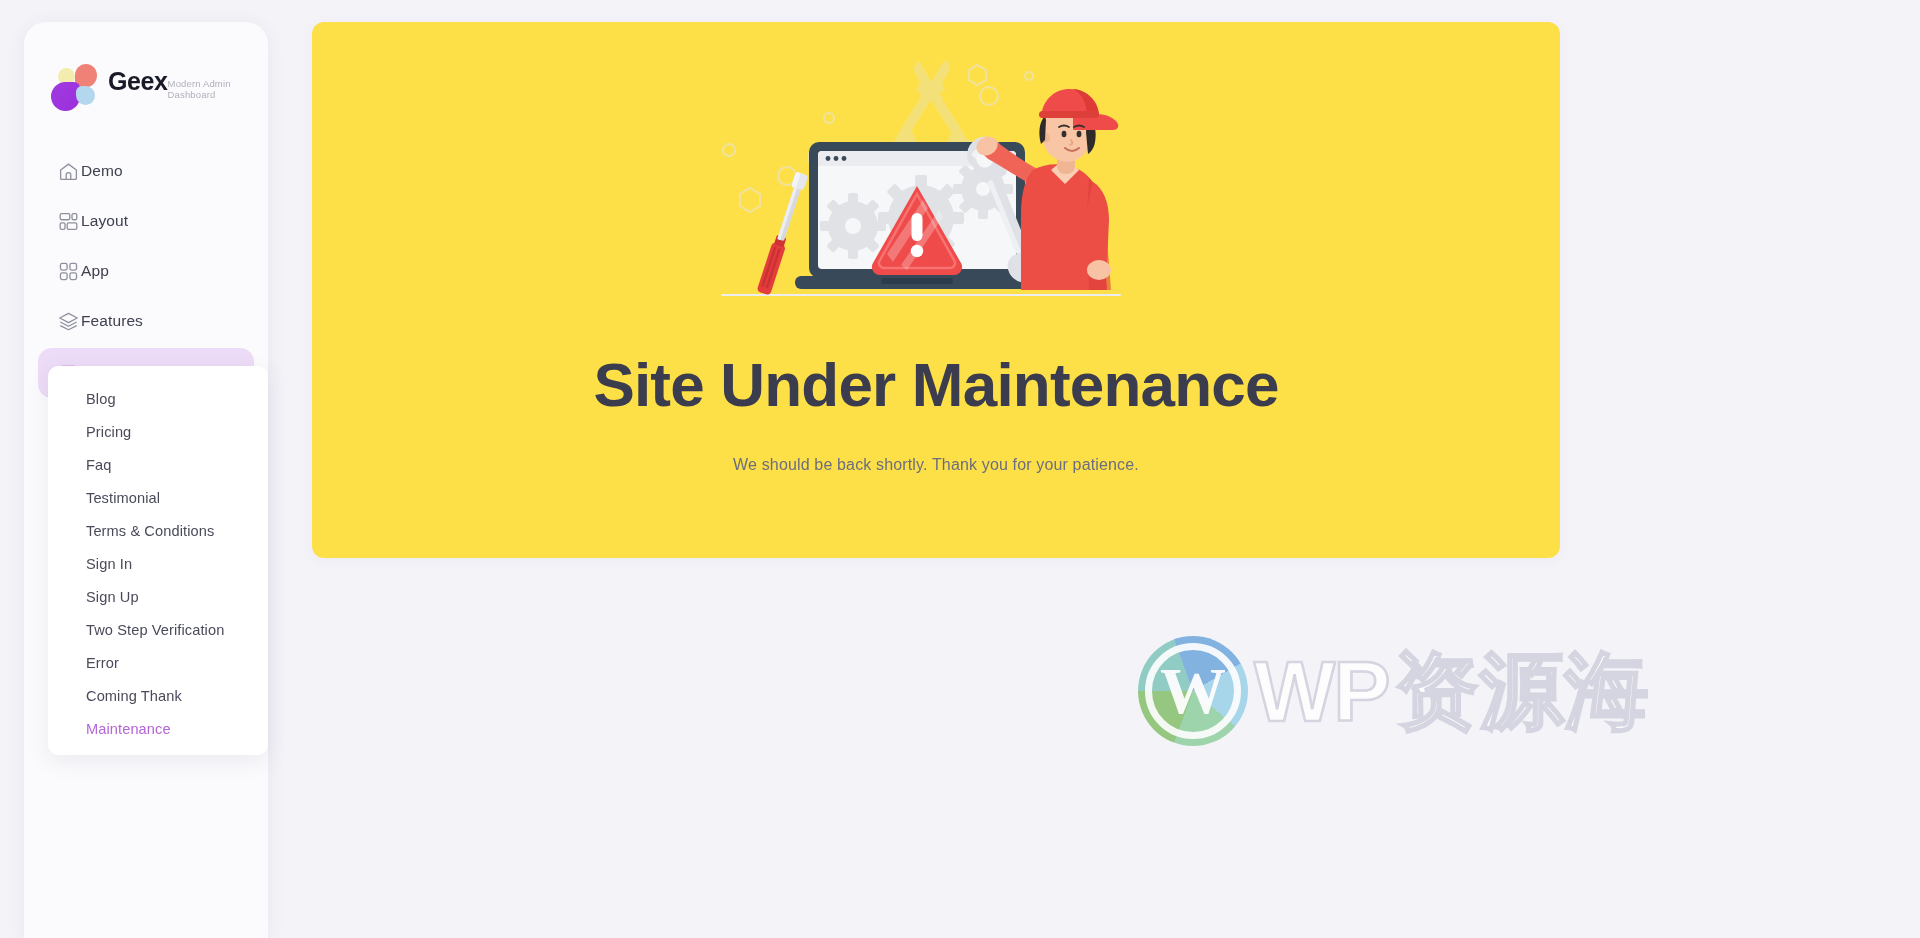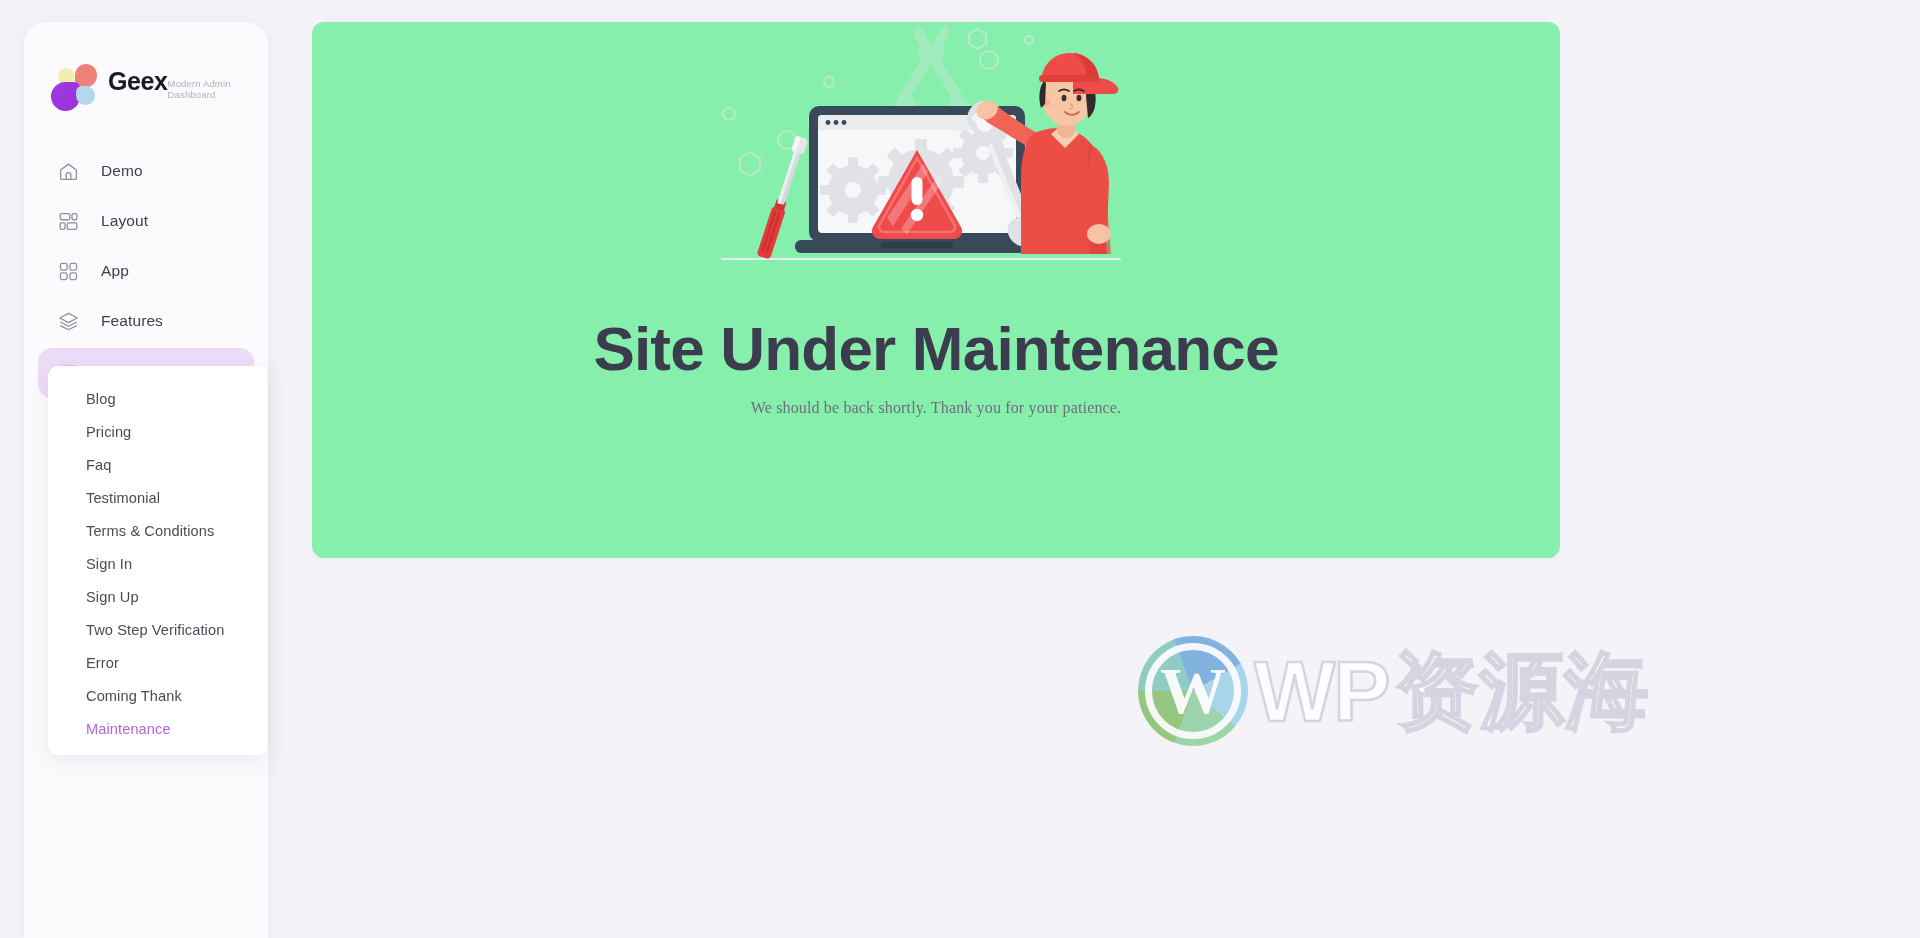--- a/index.html
+++ b/index.html
@@ -53,21 +53,21 @@
     font-size: 25px; font-weight: 700; color: #181a27;
     letter-spacing: -0.4px; line-height: 1.05;
   }
   .brand-tag {
     font-size: 9.5px; color: #b0b0bd; letter-spacing: 0.15px;
     margin-top: 10px;
   }
 
   .nav { margin-top: 30px; padding: 0 18px; }
   .nav-item {
-    display: flex; align-items: center; gap: 22px;
+    display: flex; align-items: center; gap: 2px;
     height: 46px; padding: 0 16px;
     border-radius: 12px; cursor: pointer;
     margin-bottom: 4px;
     position: relative;
     text-align: center;
   }
   .nav-item .label { font-size: 15.5px; color: #3f4050; letter-spacing: 0.1px; }
   .nav-item .ico { width: 21px; height: 21px; flex:0 0 21px; display:flex; align-items:center; justify-content:center; }
   .nav-item .ico svg { display:block; }
   .nav-item.active {
@@ -94,36 +94,36 @@
     padding-left: 38px;
     font-size: 14.6px; color: #4a4b5a;
     cursor: pointer; letter-spacing: 0.1px;
   }
   .submenu-item.active { color: #b565d6; }
 
   
   #main {
     position: absolute; left: 312px; top: 22px;
     width: 1248px; height: 536px;
-    background: #86efac;
+    background: #fde047;
     border-radius: 12px;
     box-shadow: 0 2px 14px rgba(90,80,130,0.045);
     display: flex; flex-direction: column;
     align-items: center; justify-content: flex-start;
+    padding-top: 36px;
   }
   .illus { width: 430px; height: 268px; position: relative; }
   .maint-title {
     font-size: 62px; font-weight: 700; color: #3b3c4e;
     letter-spacing: -0.8px; margin-top: 26px;
     line-height: 1.05;
   }
   .maint-sub {
-    font-size: 16px; color: #6d6e7d; margin-top: 18px;
+    font-size: 16px; color: #6d6e7d; margin-top: 39px;
     letter-spacing: 0.15px;
-    font-family: Liberation Serif, serif;
   }
 
   
   #watermark {
     position: absolute; left: 1138px; top: 636px;
     display: flex; align-items: center; gap: 6px;
     opacity: 0.85; pointer-events: none; user-select: none;
   }
   .wp-ring {
     width: 110px; height: 110px; border-radius: 50%;

